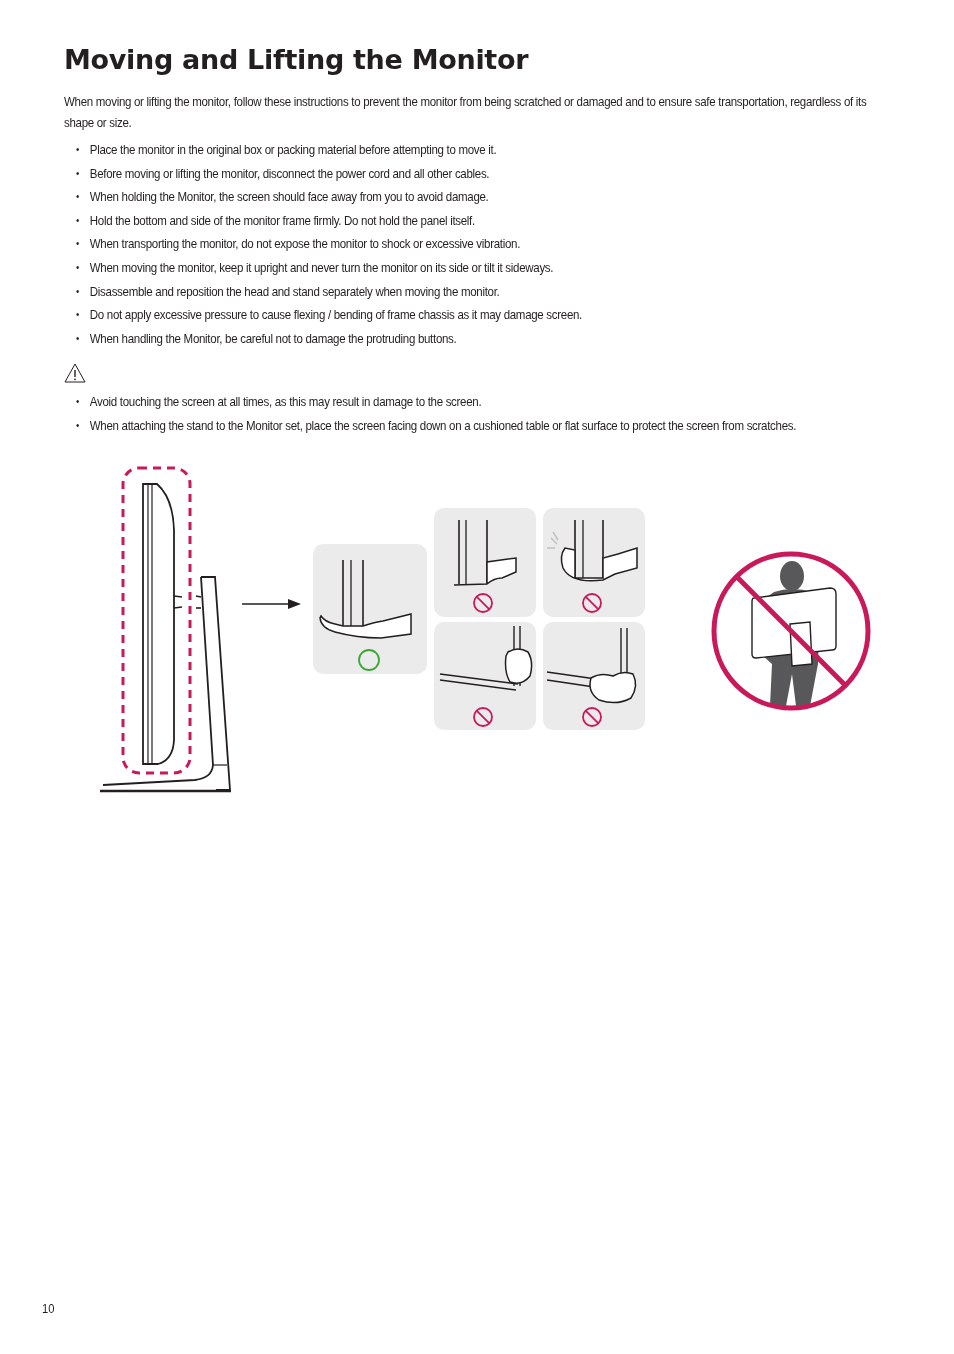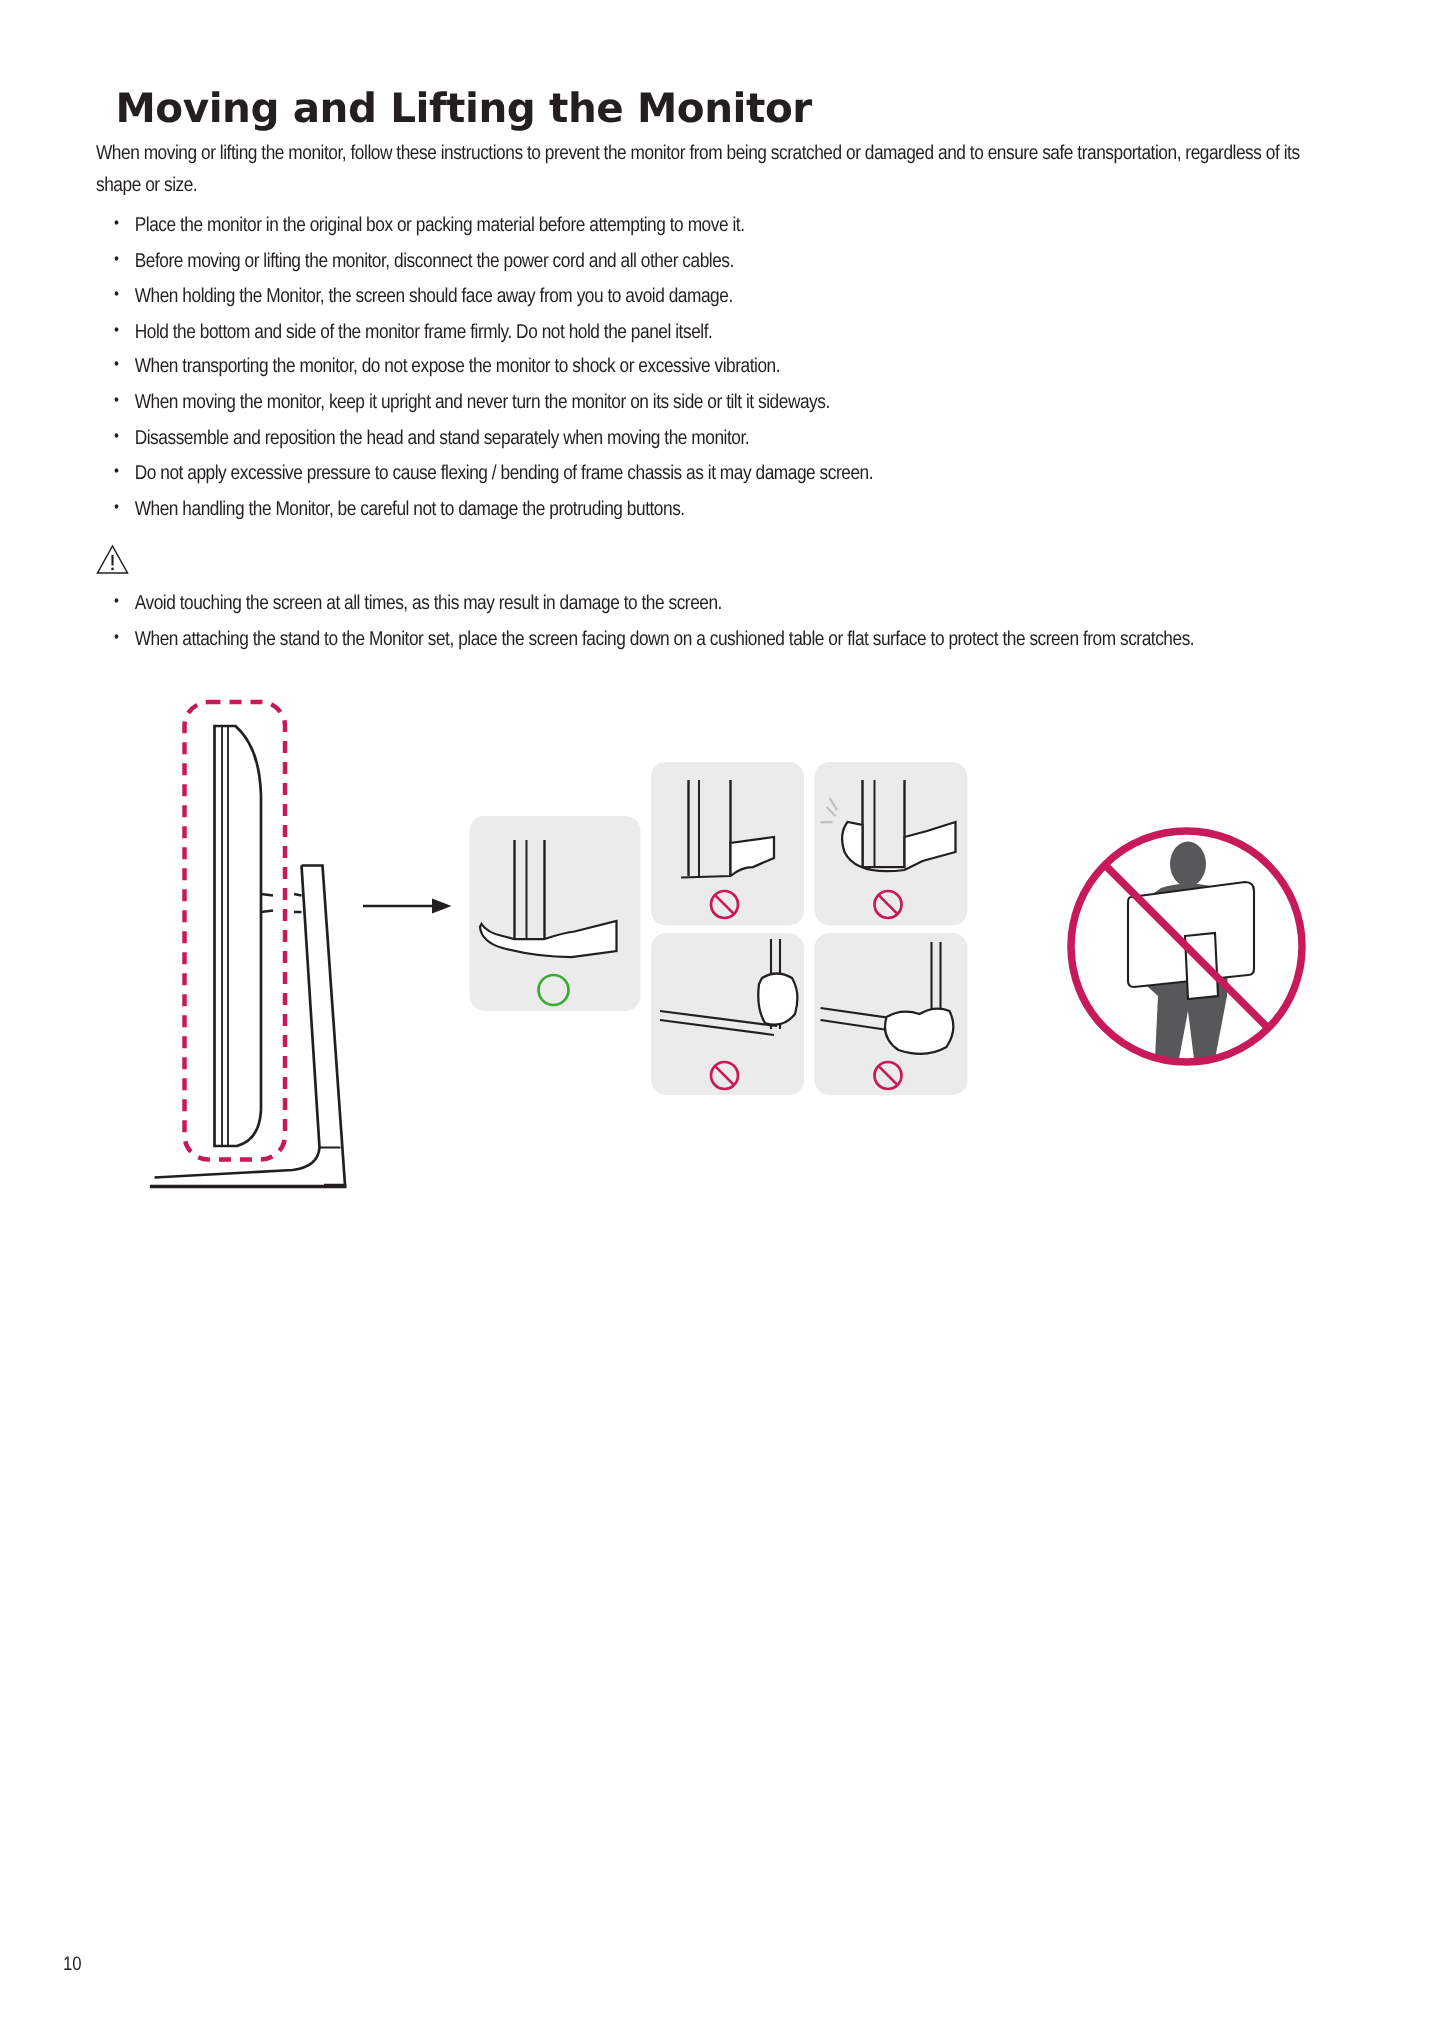--- a/index.html
+++ b/index.html
@@ -1,18 +1,18 @@
 <!DOCTYPE html>
 <html><head>
 <meta charset="utf-8">
 <style>
   html, body { margin:0; padding:0; background:#ffffff; }
   body { width:954px; height:1354px; position:relative; overflow:hidden;
          font-family:"Liberation Sans", sans-serif; color:#231f20; }
-  .title { position:absolute; left:64px; top:44px; margin:13px;
+  .title { position:absolute; left:64px; top:44px; margin:0;
            font-family:"DejaVu Sans", sans-serif; font-weight:bold; font-size:27px;
            letter-spacing:-0.3px; color:#231f20; white-space:nowrap;text-align:center; }
   .intro { position:absolute; left:64px; top:92px; width:820px; margin:0;
            font-size:13.4px; line-height:20.5px; letter-spacing:-0.35px;
            transform:scaleX(0.86); transform-origin:left top; width:960px; }
   ul.bullets { position:absolute; left:64px; margin:0; padding:0; list-style:none;
                transform:scaleX(0.86); transform-origin:left top; }
   ul.bullets li { position:relative; padding-left:30px; font-size:13.4px;
                   line-height:23.6px; letter-spacing:-0.35px; white-space:nowrap; }
   ul.bullets li::before { content:"•"; position:absolute; left:14px; top:0; font-size:11px; }

